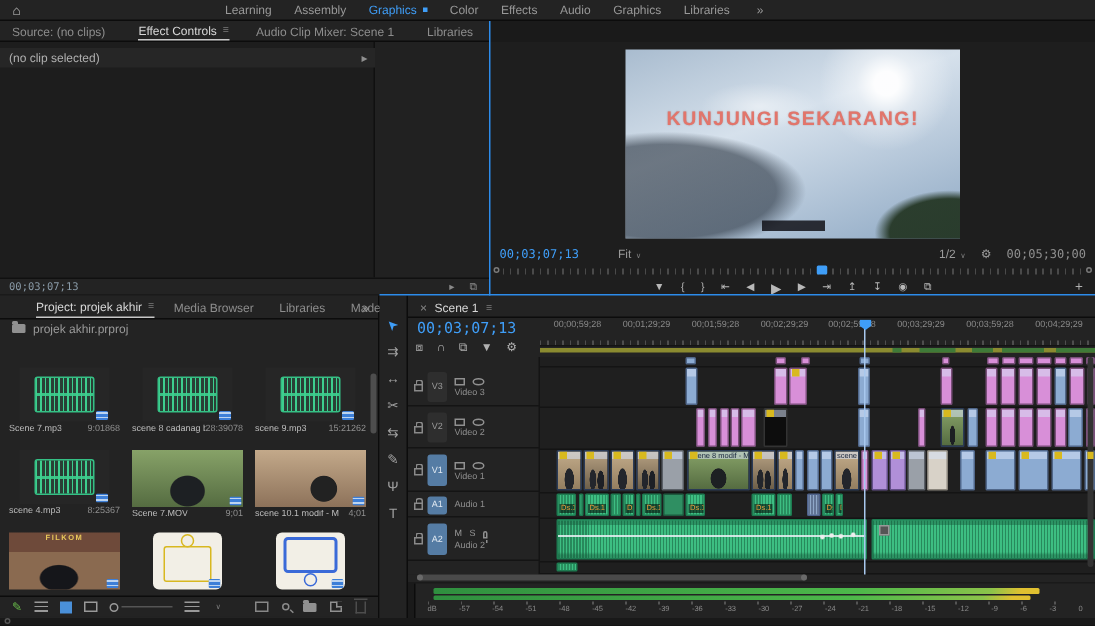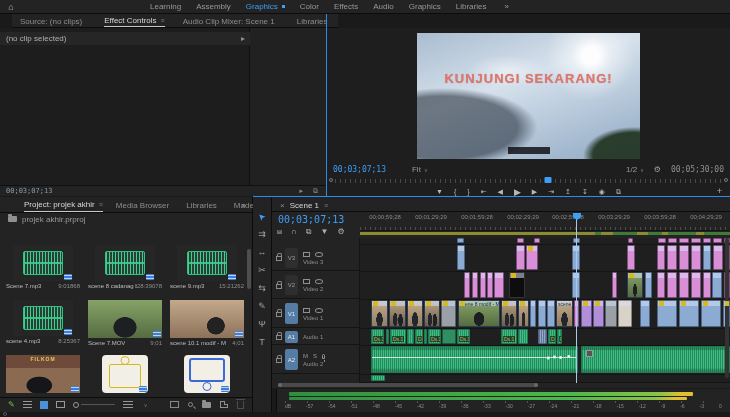--- a/index.html
+++ b/index.html
@@ -13,21 +13,21 @@
   
   #topbar{left:0;top:0;width:730px;height:14px;background:#232323;border-bottom:1px solid #0c0c0c;display:flex;align-items:center;}
   #home{width:22px;text-align:center;color:#c8c8c8;font-size:9px;}
   #wsrow{display:flex;gap:15px;margin-left:128px;align-items:center;}
   .ws{color:#989898;font-size:8px;white-space:nowrap;}
   .ws.active{color:#3f9ef8;}
   .ws.dotted::after{content:"";display:inline-block;width:3px;height:3px;background:#3f9ef8;margin-left:4px;vertical-align:middle;}
   #wsmore{margin-left:18px;color:#989898;}
 
   
-  #lefttabs{left:12px;top:14px;width:326px;height:14px;background:#232323;display:flex;align-items:center;gap:18px;padding-left:8px;border-bottom:1px solid #0c0c0c;}
+  #lefttabs{left:0;top:14px;width:326px;height:14px;background:#232323;display:flex;align-items:center;gap:18px;padding-left:8px;border-bottom:1px solid #0c0c0c;}
   .ptab{display:flex;align-items:center;gap:4px;color:#8d8d8d;white-space:nowrap;height:100%;padding-top:1px;}
   .ptab.active{color:#d8d8d8;border-bottom:1px solid #c8c8c8;}
   .pmenu{color:#7a7a7a;font-size:7px;}
   #progtabs{left:327px;top:14px;width:403px;height:14px;background:#232323;display:flex;align-items:center;padding-left:6px;border-bottom:1px solid #0c0c0c;}
 
   
   #effects-panel{left:0;top:28px;width:326px;height:168px;background:#212121;}
   #ec-left{position:absolute;left:0;top:0;width:250px;height:158px;background:#1d1d1d;border-right:1px solid #101010;}
   #ec-header{position:absolute;left:0;top:4px;width:250px;height:13px;background:#262626;display:flex;align-items:center;padding:0 6px;color:#b0b0b0;}
   #ec-arrow{position:absolute;right:5px;color:#909090;}

